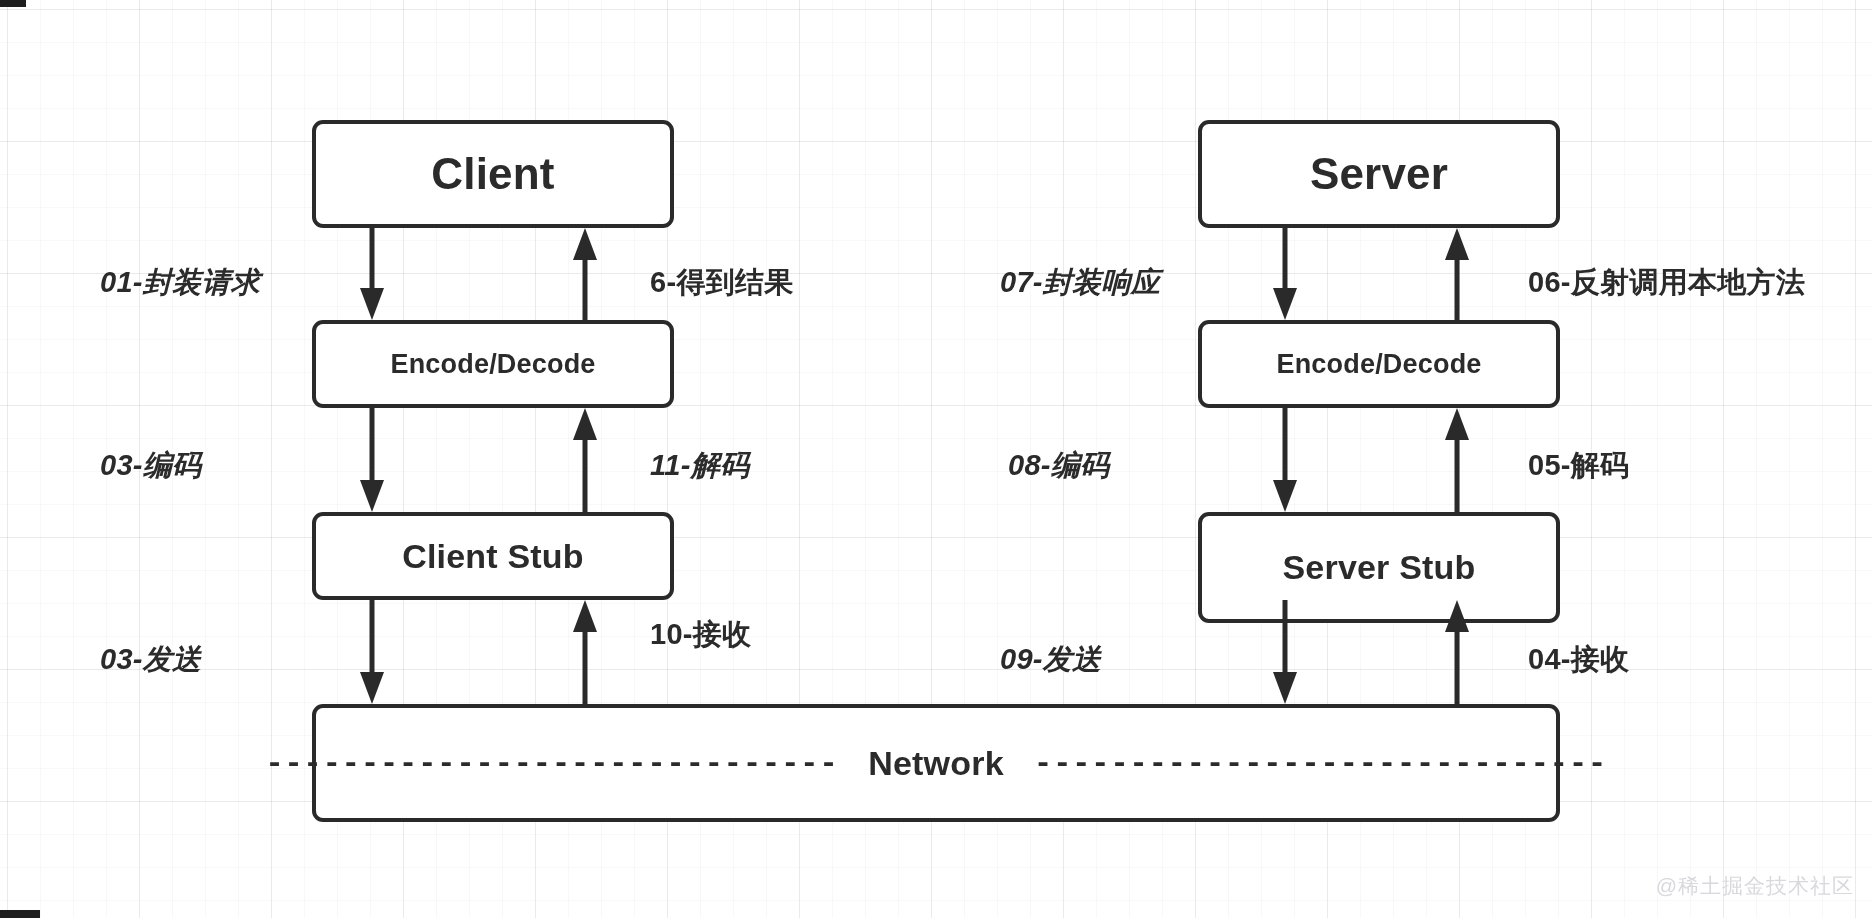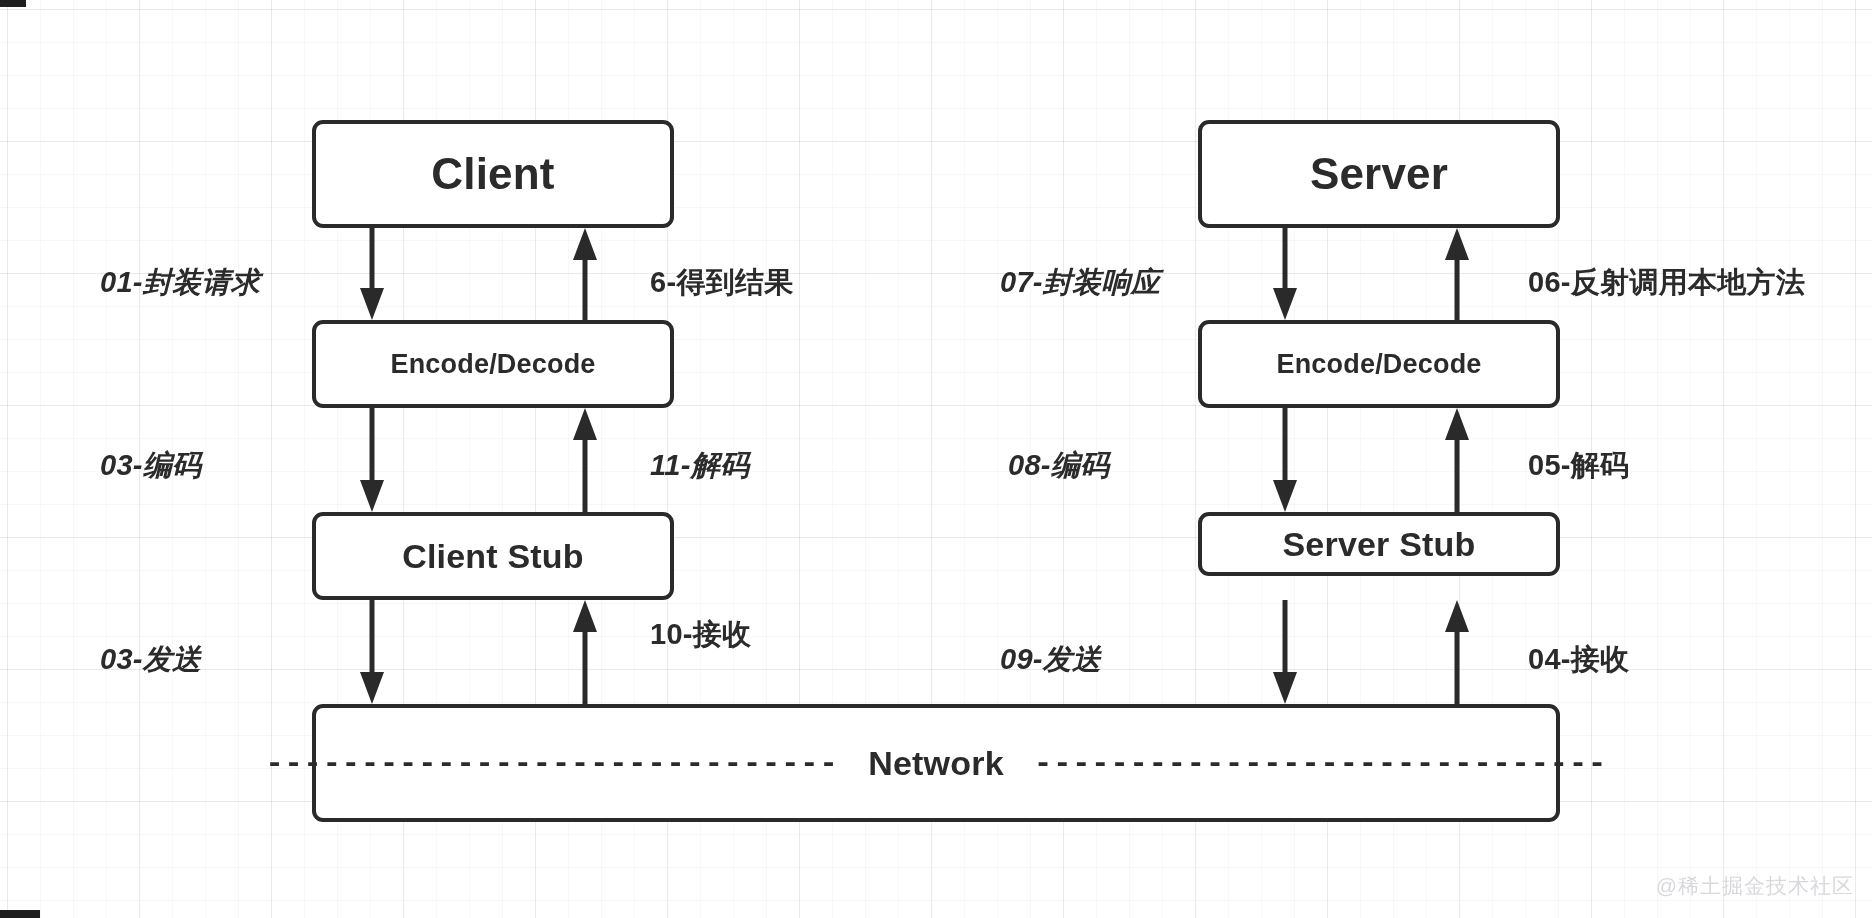--- a/index.html
+++ b/index.html
@@ -125,21 +125,21 @@
   </div>
 
   <div class="node title" style="left:1198px; top:120px; width:362px; height:108px;">
     <span>Server</span>
   </div>
 
   <div class="node codec" style="left:1198px; top:320px; width:362px; height:88px;">
     <span>Encode/Decode</span>
   </div>
 
-  <div class="node stub" style="left:1198px; top:512px; width:362px; height:64px;">
+  <div class="node stub" style="left:1198px; top:512px; width:362px; height:111px;">
     <span>Server Stub</span>
   </div>
 
   <div class="node network" style="left:312px; top:704px; width:1248px; height:118px;">
     <div class="network-inner">
       <span class="net-dash">------------------------------</span>
       <span class="net-label">Network</span>
       <span class="net-dash">------------------------------</span>
     </div>
   </div>

